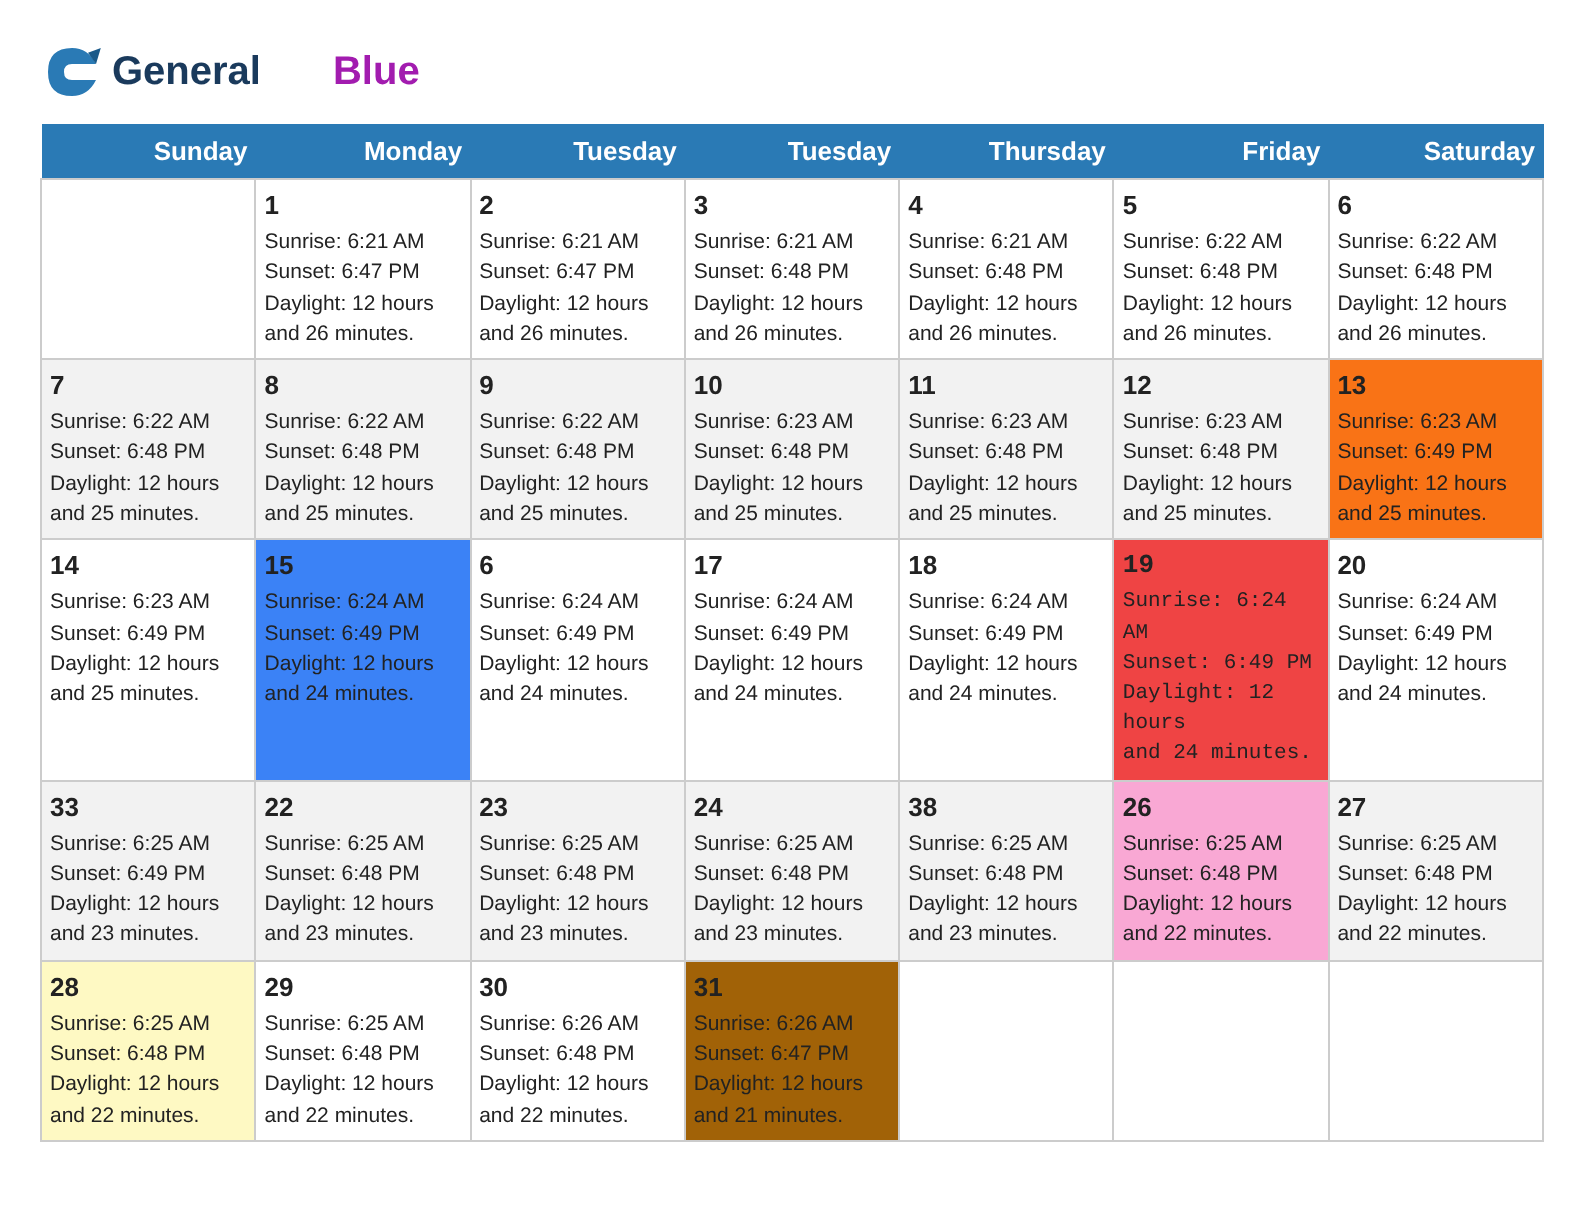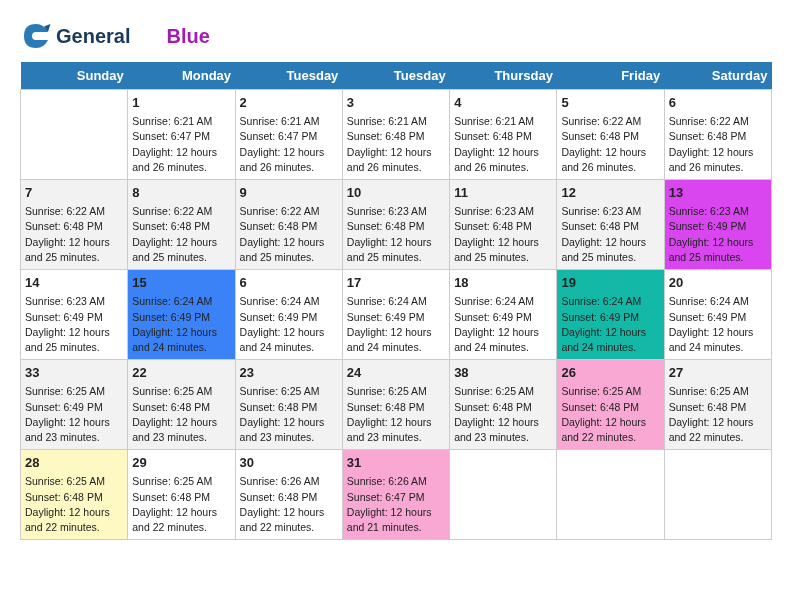--- a/index.html
+++ b/index.html
@@ -193,21 +193,21 @@
 Daylight: 12 hours
 and 25 minutes.</div>
         </td>
         <td style="background-color: rgb(242, 242, 242);">
           <span class="day-number">12</span>
           <div class="day-info" style="white-space: pre-line;">Sunrise: 6:23 AM
 Sunset: 6:48 PM
 Daylight: 12 hours
 and 25 minutes.</div>
         </td>
-        <td style="background-color: #d946ef;">
+        <td style="background-color: #f97316;">
           <span class="day-number">13</span>
           <div class="day-info" style="white-space: pre-line;">Sunrise: 6:23 AM
 Sunset: 6:49 PM
 Daylight: 12 hours
 and 25 minutes.</div>
         </td>
       </tr>
       <tr>
         <td style="background-color: rgb(255, 255, 255);">
           <span class="day-number">14</span>
@@ -237,21 +237,21 @@
 Daylight: 12 hours
 and 24 minutes.</div>
         </td>
         <td style="background-color: rgb(255, 255, 255);">
           <span class="day-number">18</span>
           <div class="day-info" style="white-space: pre-line;">Sunrise: 6:24 AM
 Sunset: 6:49 PM
 Daylight: 12 hours
 and 24 minutes.</div>
         </td>
-        <td style="background-color: #14b8a6;">
+        <td style="background-color: #ef4444; font-family: Liberation Mono, monospace;">
           <span class="day-number">19</span>
           <div class="day-info" style="white-space: pre-line;">Sunrise: 6:24 AM
 Sunset: 6:49 PM
 Daylight: 12 hours
 and 24 minutes.</div>
         </td>
         <td style="background-color: rgb(255, 255, 255);">
           <span class="day-number">20</span>
           <div class="day-info" style="white-space: pre-line;">Sunrise: 6:24 AM
 Sunset: 6:49 PM
@@ -325,21 +325,21 @@
 Daylight: 12 hours
 and 22 minutes.</div>
         </td>
         <td style="background-color: rgb(255, 255, 255);">
           <span class="day-number">30</span>
           <div class="day-info" style="white-space: pre-line;">Sunrise: 6:26 AM
 Sunset: 6:48 PM
 Daylight: 12 hours
 and 22 minutes.</div>
         </td>
-        <td style="background-color: #f9a8d4; margin-top: 48px;">
+        <td style="background-color: #a16207; margin-top: 48px;">
           <span class="day-number">31</span>
           <div class="day-info" style="white-space: pre-line;">Sunrise: 6:26 AM
 Sunset: 6:47 PM
 Daylight: 12 hours
 and 21 minutes.</div>
         </td>
         <td class="empty-cell"></td>
         <td class="empty-cell"></td>
         <td class="empty-cell"></td>
       </tr>

